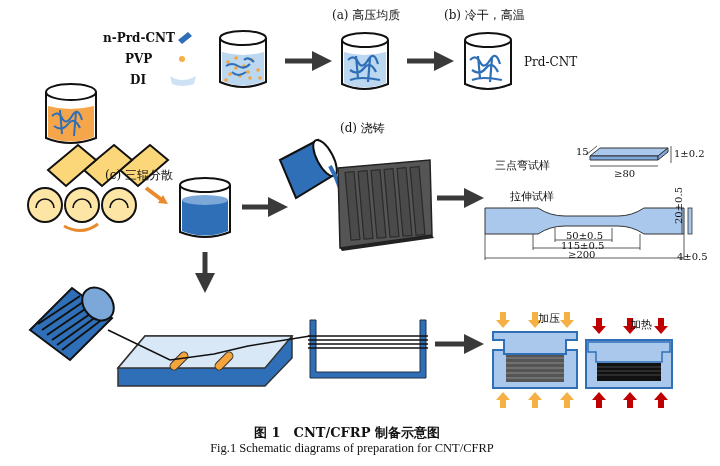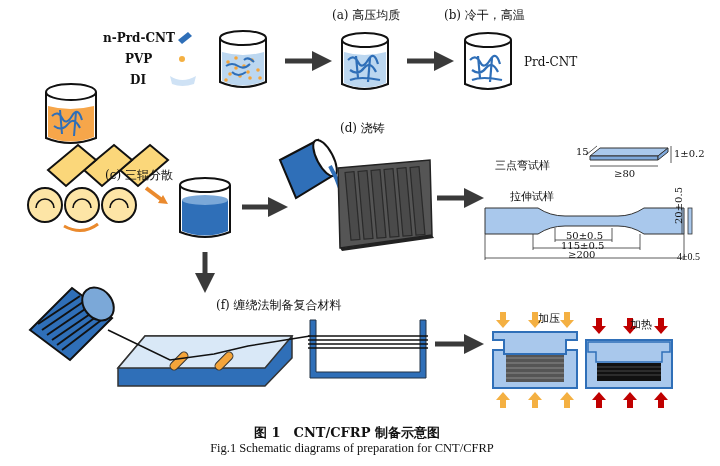--- a/index.html
+++ b/index.html
@@ -239,21 +239,20 @@
 <span class="lbl" style="left:495px;top:159px;font-size:11px;">三点弯试样</span>
 <span class="lbl small" style="left:576px;top:145px;">15</span>
 <span class="lbl small" style="left:674px;top:147px;">1±0.2</span>
 <span class="lbl small" style="left:614px;top:167px;">≥80</span>
 
 <span class="lbl" style="left:510px;top:190px;font-size:11px;text-align:center;">拉伸试样</span>
 <span class="lbl small" style="left:566px;top:229px;">50±0.5</span>
 <span class="lbl small" style="left:561px;top:239px;">115±0.5</span>
 <span class="lbl small" style="left:568px;top:248px;">≥200</span>
 <span class="lbl small" style="left:672px;top:224px;transform:rotate(-90deg);transform-origin:left top;">20±0.5</span>
-<span class="lbl small" style="left:677px;top:250px;font-family:Liberation Serif, serif;">4±0.5</span>
-
-<span class="lbl" style="left:216px;top:298px;">(f) 缠绕法制备复合材料</span>
+<span class="lbl small" style="left:677px;top:250px;">4±0.5</span>
+
 <span class="lbl" style="left:538px;top:312px;font-size:11px;">加压</span>
 <span class="lbl" style="left:630px;top:318px;font-size:11px;">加热</span>
 
 <div class="cap1">图 1　CNT/CFRP 制备示意图</div>
 <div class="cap2">Fig.1  Schematic diagrams of preparation for CNT/CFRP</div>
 </div>
 
 </body></html>

